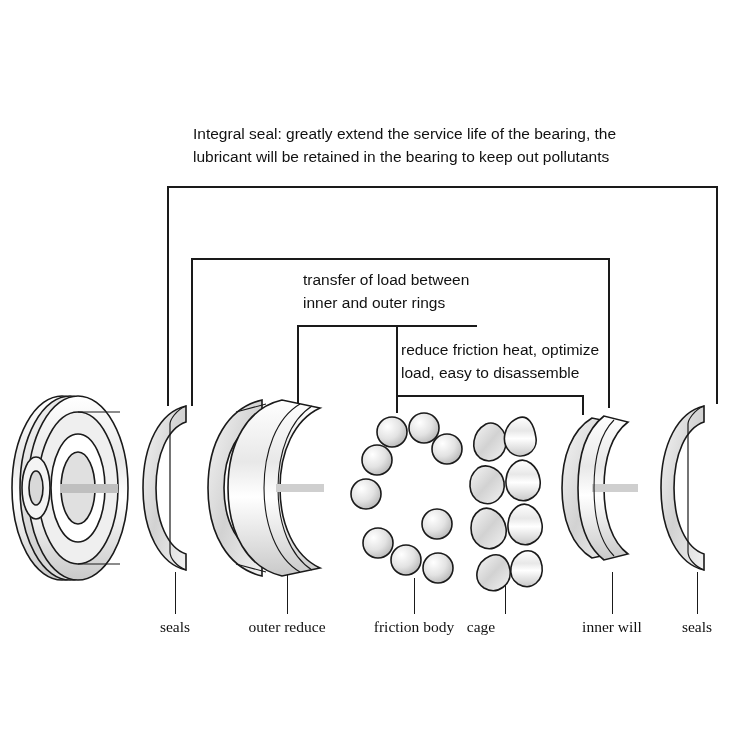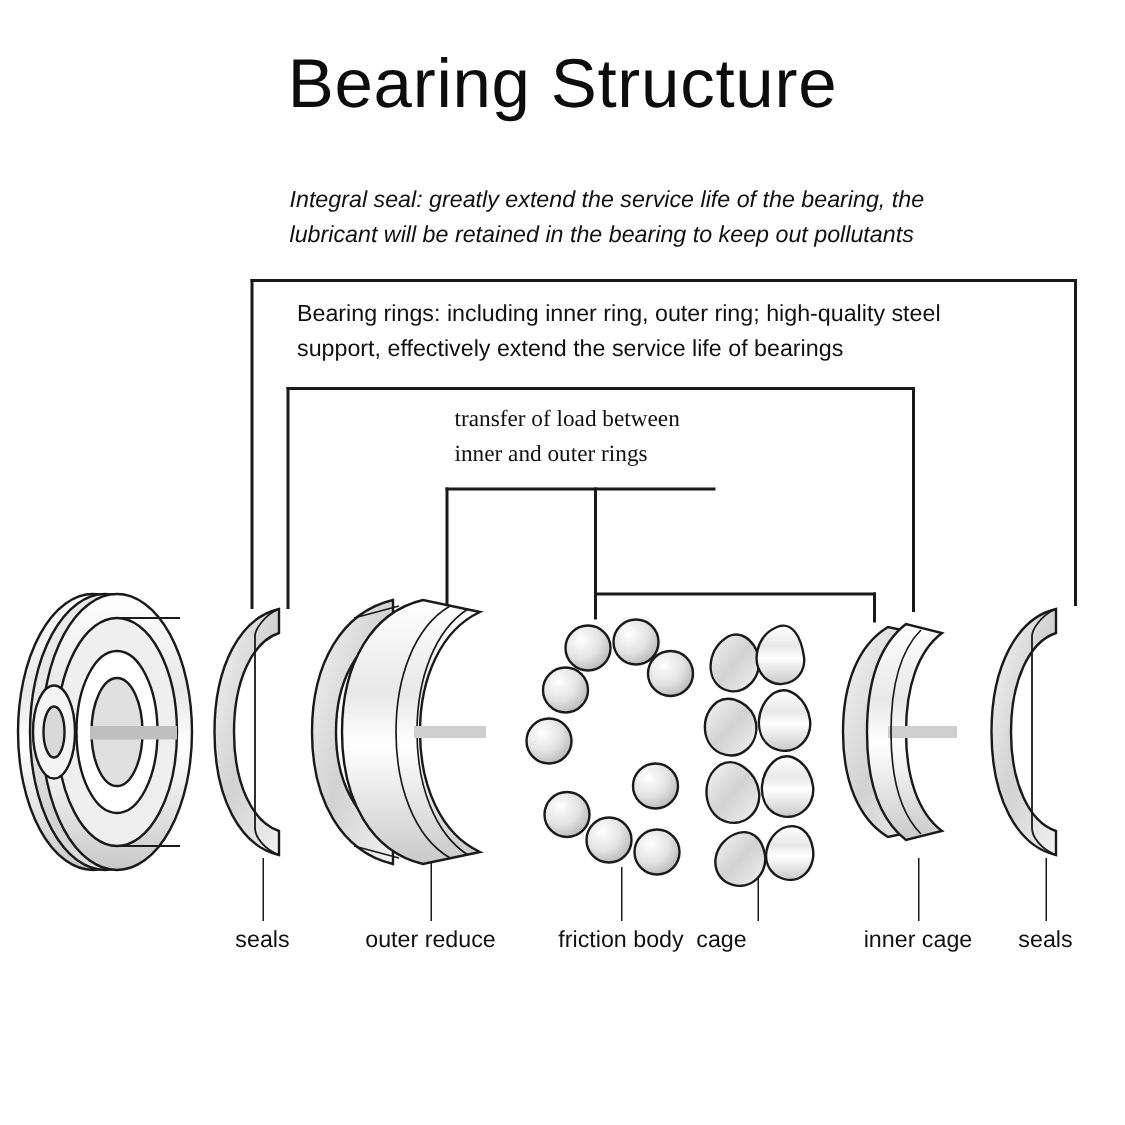--- a/index.html
+++ b/index.html
@@ -43,40 +43,40 @@
   .callout-line {
     position: absolute;
     background: #1a1a1a;
   }
   .bottom-label {
     position: absolute;
     font-size: 15.5px;
     color: #111111;
     text-align: center;
     white-space: nowrap;
+    font-family: Liberation Serif, serif;
   }
   svg.parts {
     position: absolute;
     left: 0;
     top: 0;
   }
 </style>
 </head>
 <body>
 
 <div id="stage">
 
-  <div class="title">Bearing Structure</div>
-
-  <div class="anno" style="left:193px; top:122px; width:500px;font-style:italic;">Integral seal: greatly extend the service life of the bearing, the
+
+  <div class="anno" style="left:193px; top:122px; width:500px;">Integral seal: greatly extend the service life of the bearing, the
 lubricant will be retained in the bearing to keep out pollutants</div>
-  <div class="anno" style="left:198px; top:198px; width:500px;">Bearing rings: including inner ring, outer ring; high-quality steel
-support, effectively extend the service life of bearings</div>
-  <div class="anno" style="left:303px; top:268px; width:320px;font-family:Liberation Serif, serif;">transfer of load between
+  <div class="anno" style="left:303px; top:268px; width:320px;">transfer of load between
 inner and outer rings</div>
+  <div class="anno" style="left:401px; top:338px; width:320px;">reduce friction heat, optimize
+load, easy to disassemble</div>
 
   <div class="callout-line" style="left:167px; top:186px; width:551px; height:1.6px;"></div>
   <div class="callout-line" style="left:167px; top:186px; width:1.6px; height:220px;"></div>
   <div class="callout-line" style="left:716px; top:186px; width:1.6px; height:218px;"></div>
 
   <div class="callout-line" style="left:191px; top:258px; width:419px; height:1.6px;"></div>
   <div class="callout-line" style="left:191px; top:258px; width:1.6px; height:148px;"></div>
   <div class="callout-line" style="left:608px; top:258px; width:1.6px; height:150px;"></div>
 
   <div class="callout-line" style="left:297px; top:325px; width:180px; height:1.6px;"></div>
@@ -185,16 +185,16 @@
         <path d="M704 406 C694 410 688 420 688 424 L688 552 C688 558 694 566 704 570" fill="none" stroke-width="1.2"></path>
       </g>
 
     </g>
   </svg>
 
   <div class="bottom-label" style="left:135px; top:618px; width:80px;">seals</div>
   <div class="bottom-label" style="left:227px; top:618px; width:120px;">outer reduce</div>
   <div class="bottom-label" style="left:352px; top:618px; width:124px;">friction body</div>
   <div class="bottom-label" style="left:441px; top:618px; width:80px;">cage</div>
-  <div class="bottom-label" style="left:552px; top:618px; width:120px;">inner cage</div>
+  <div class="bottom-label" style="left:552px; top:618px; width:120px;">inner will</div>
   <div class="bottom-label" style="left:657px; top:618px; width:80px;">seals</div>
 
 </div>
 
 </body></html>

